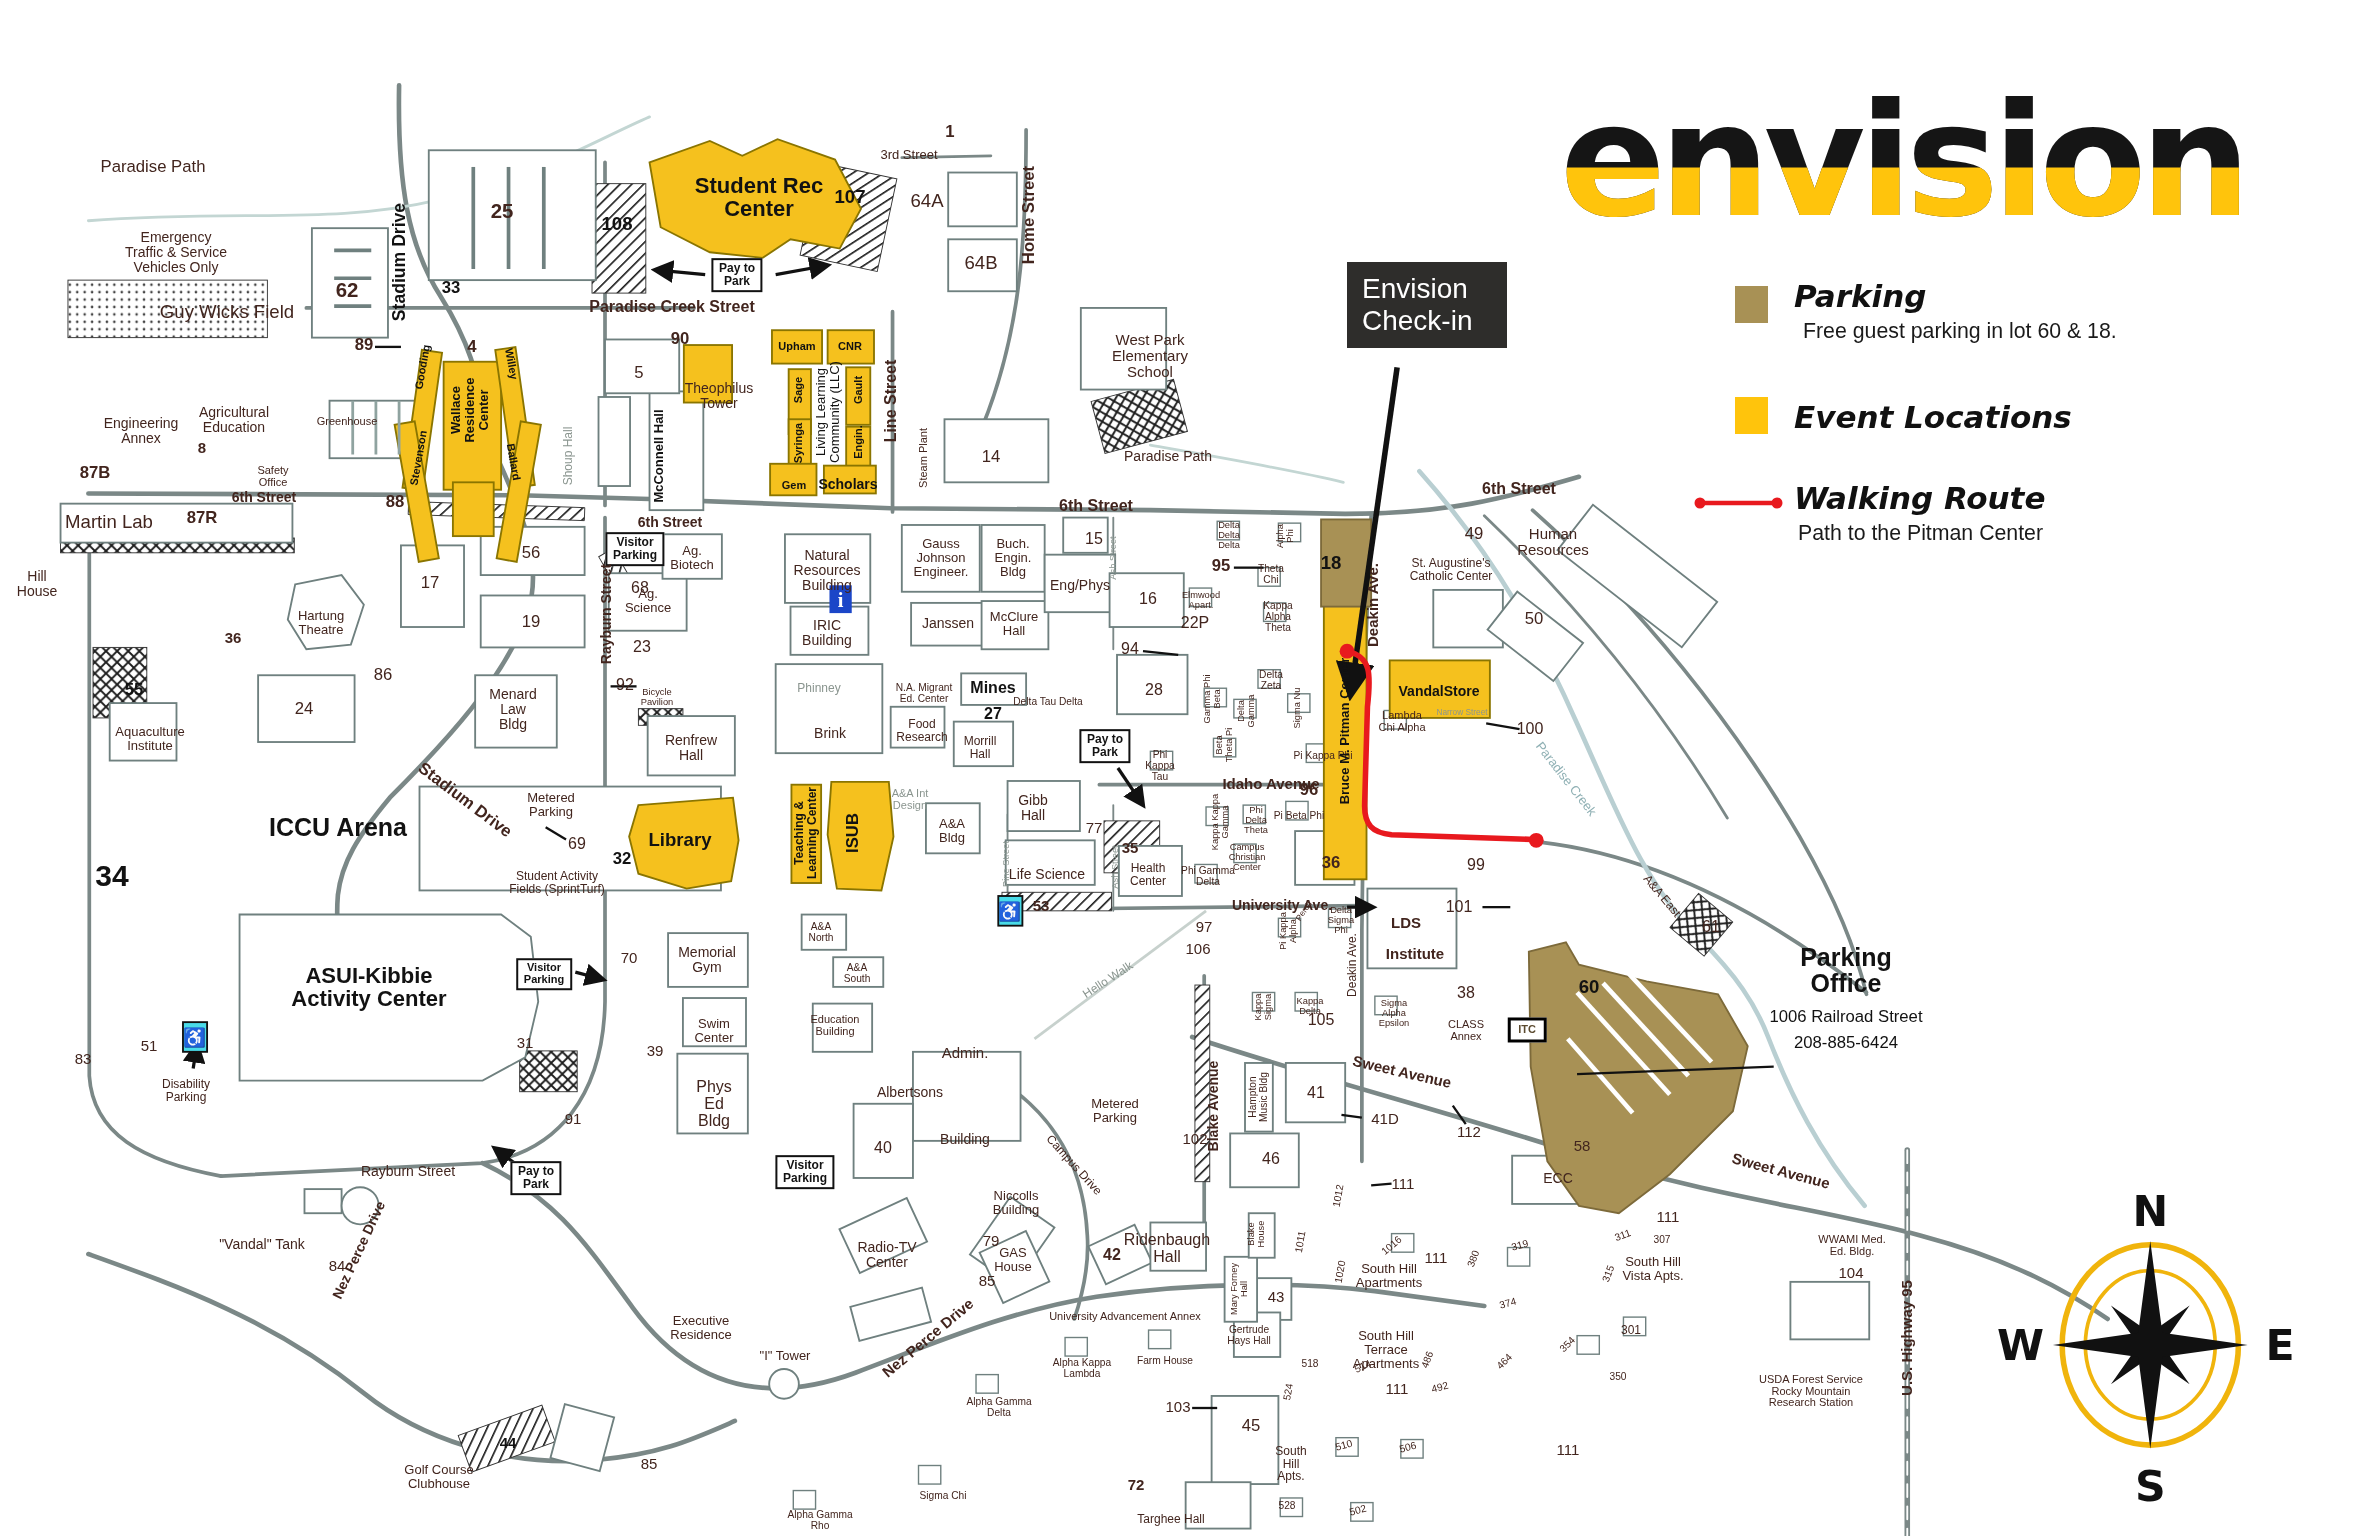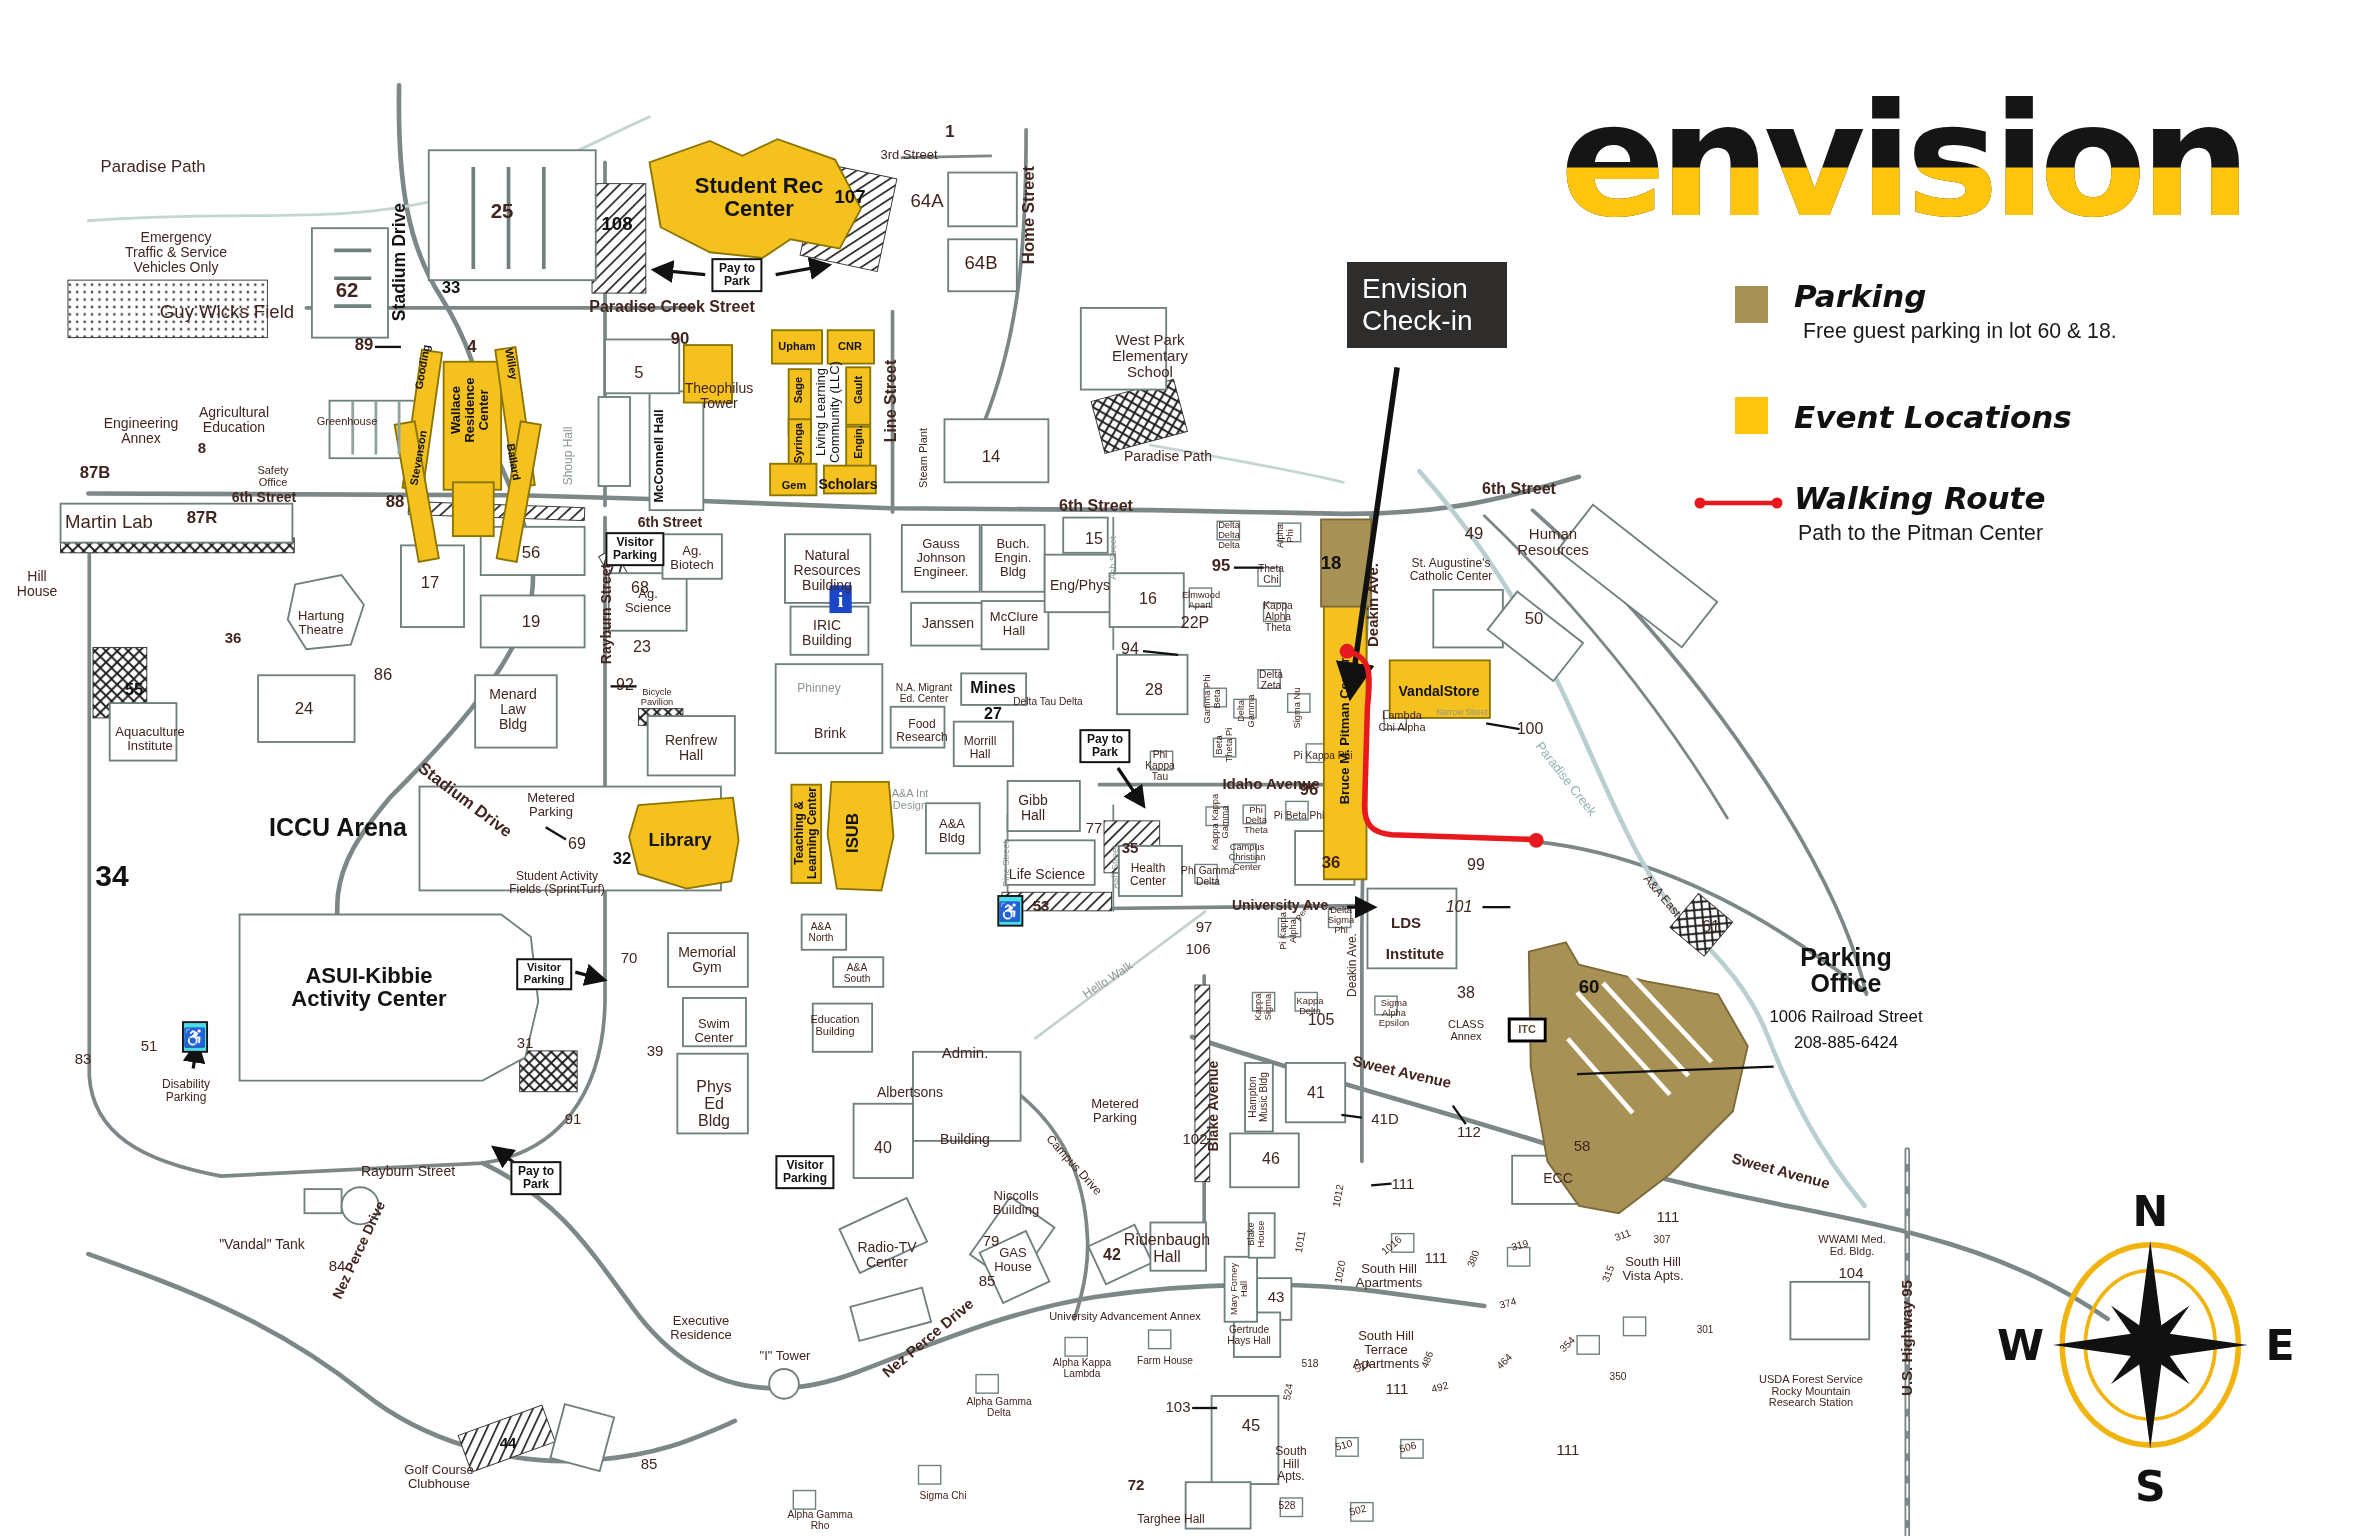--- a/index.html
+++ b/index.html
@@ -516,21 +516,21 @@
       <div class="lbl" style="left: 1553px; top: 542px; font-size: 15px; transform: translate(-50%, -50%) rotate(0deg);">Human
 Resources</div>
       <div class="lbl" style="left: 1534px; top: 619px; font-size: 16.7px; transform: translate(-50%, -50%) rotate(0deg);">50</div>
       <div class="lbl b k" style="left: 1439px; top: 691px; font-size: 14px; transform: translate(-50%, -50%) rotate(0deg);">VandalStore</div>
       <div class="lbl" style="left: 1530px; top: 729px; font-size: 16px; transform: translate(-50%, -50%) rotate(0deg);">100</div>
       <div class="lbl creekc" style="left: 1566px; top: 779px; font-size: 13px; transform: translate(-50%, -50%) rotate(52deg);">Paradise Creek</div>
       <div class="lbl gray" style="left: 1462px; top: 712px; font-size: 8.3px; transform: translate(-50%, -50%) rotate(0deg);">Narrow Street</div>
       <div class="lbl" style="left: 1476px; top: 865px; font-size: 16px; transform: translate(-50%, -50%) rotate(0deg);">99</div>
       <div class="lbl b" style="left: 1406px; top: 923px; font-size: 15px; transform: translate(-50%, -50%) rotate(0deg);">LDS</div>
       <div class="lbl b" style="left: 1415px; top: 954px; font-size: 15px; transform: translate(-50%, -50%) rotate(0deg);">Institute</div>
-      <div class="lbl" style="left: 1459px; top: 907px; font-size: 16px; transform: translate(-50%, -50%) rotate(0deg); font-style: italic;">101</div>
+      <div class="lbl" style="left: 1459px; top: 907px; font-size: 16px; transform: translate(-50%, -50%) rotate(0deg);">101</div>
       <div class="lbl" style="left: 1466px; top: 993px; font-size: 16px; transform: translate(-50%, -50%) rotate(0deg);">38</div>
       <div class="lbl" style="left: 1466px; top: 1031px; font-size: 11px; transform: translate(-50%, -50%) rotate(0deg);">CLASS
 Annex</div>
       <div class="lbl itc" style="left: 1527px; top: 1030px; font-size: 11px; transform: translate(-50%, -50%) rotate(0deg);">ITC</div>
       <div class="lbl" style="left: 1394px; top: 1014px; font-size: 9.3px; transform: translate(-50%, -50%) rotate(0deg);">Sigma
 Alpha
 Epsilon</div>
       <div class="lbl" style="left: 1321px; top: 1020px; font-size: 16px; transform: translate(-50%, -50%) rotate(0deg);">105</div>
       <div class="lbl" style="left: 1264px; top: 1007px; font-size: 9.3px; transform: translate(-50%, -50%) rotate(-90deg);">Kappa
 Sigma</div>
@@ -567,21 +567,21 @@
 Rocky Mountain
 Research Station</div>
       <div class="lbl" style="left: 1653px; top: 1269px; font-size: 13px; transform: translate(-50%, -50%) rotate(0deg);">South Hill
 Vista Apts.</div>
       <div class="lbl" style="left: 1623px; top: 1236px; font-size: 10.2px; transform: translate(-50%, -50%) rotate(-20deg);">311</div>
       <div class="lbl" style="left: 1662px; top: 1240px; font-size: 10.2px; transform: translate(-50%, -50%) rotate(0deg);">307</div>
       <div class="lbl" style="left: 1609px; top: 1274px; font-size: 10.2px; transform: translate(-50%, -50%) rotate(-70deg);">315</div>
       <div class="lbl" style="left: 1520px; top: 1246px; font-size: 10.2px; transform: translate(-50%, -50%) rotate(-15deg);">319</div>
       <div class="lbl" style="left: 1474px; top: 1259px; font-size: 10.2px; transform: translate(-50%, -50%) rotate(-70deg);">380</div>
       <div class="lbl" style="left: 1508px; top: 1304px; font-size: 10.2px; transform: translate(-50%, -50%) rotate(-15deg);">374</div>
-      <div class="lbl" style="left: 1705px; top: 1330px; font-size: 10px; transform: translate(-50%, -50%) rotate(0deg);">301</div>
+      <div class="lbl" style="left: 1631px; top: 1330px; font-size: 12px; transform: translate(-50%, -50%) rotate(0deg);">301</div>
       <div class="lbl" style="left: 1568px; top: 1345px; font-size: 10.2px; transform: translate(-50%, -50%) rotate(-45deg);">354</div>
       <div class="lbl" style="left: 1505px; top: 1362px; font-size: 10.2px; transform: translate(-50%, -50%) rotate(-45deg);">464</div>
       <div class="lbl" style="left: 1618px; top: 1377px; font-size: 10.2px; transform: translate(-50%, -50%) rotate(0deg);">350</div>
       <div class="lbl" style="left: 1440px; top: 1388px; font-size: 10.2px; transform: translate(-50%, -50%) rotate(-15deg);">492</div>
       <div class="lbl" style="left: 1428px; top: 1360px; font-size: 10.2px; transform: translate(-50%, -50%) rotate(-70deg);">486</div>
       <div class="lbl" style="left: 1403px; top: 1184px; font-size: 15px; transform: translate(-50%, -50%) rotate(0deg);">111</div>
       <div class="lbl" style="left: 1436px; top: 1258px; font-size: 15px; transform: translate(-50%, -50%) rotate(0deg);">111</div>
       <div class="lbl" style="left: 1668px; top: 1217px; font-size: 15px; transform: translate(-50%, -50%) rotate(0deg);">111</div>
       <div class="lbl" style="left: 1397px; top: 1389px; font-size: 15px; transform: translate(-50%, -50%) rotate(0deg);">111</div>
       <div class="lbl" style="left: 1568px; top: 1450px; font-size: 15px; transform: translate(-50%, -50%) rotate(0deg);">111</div>

